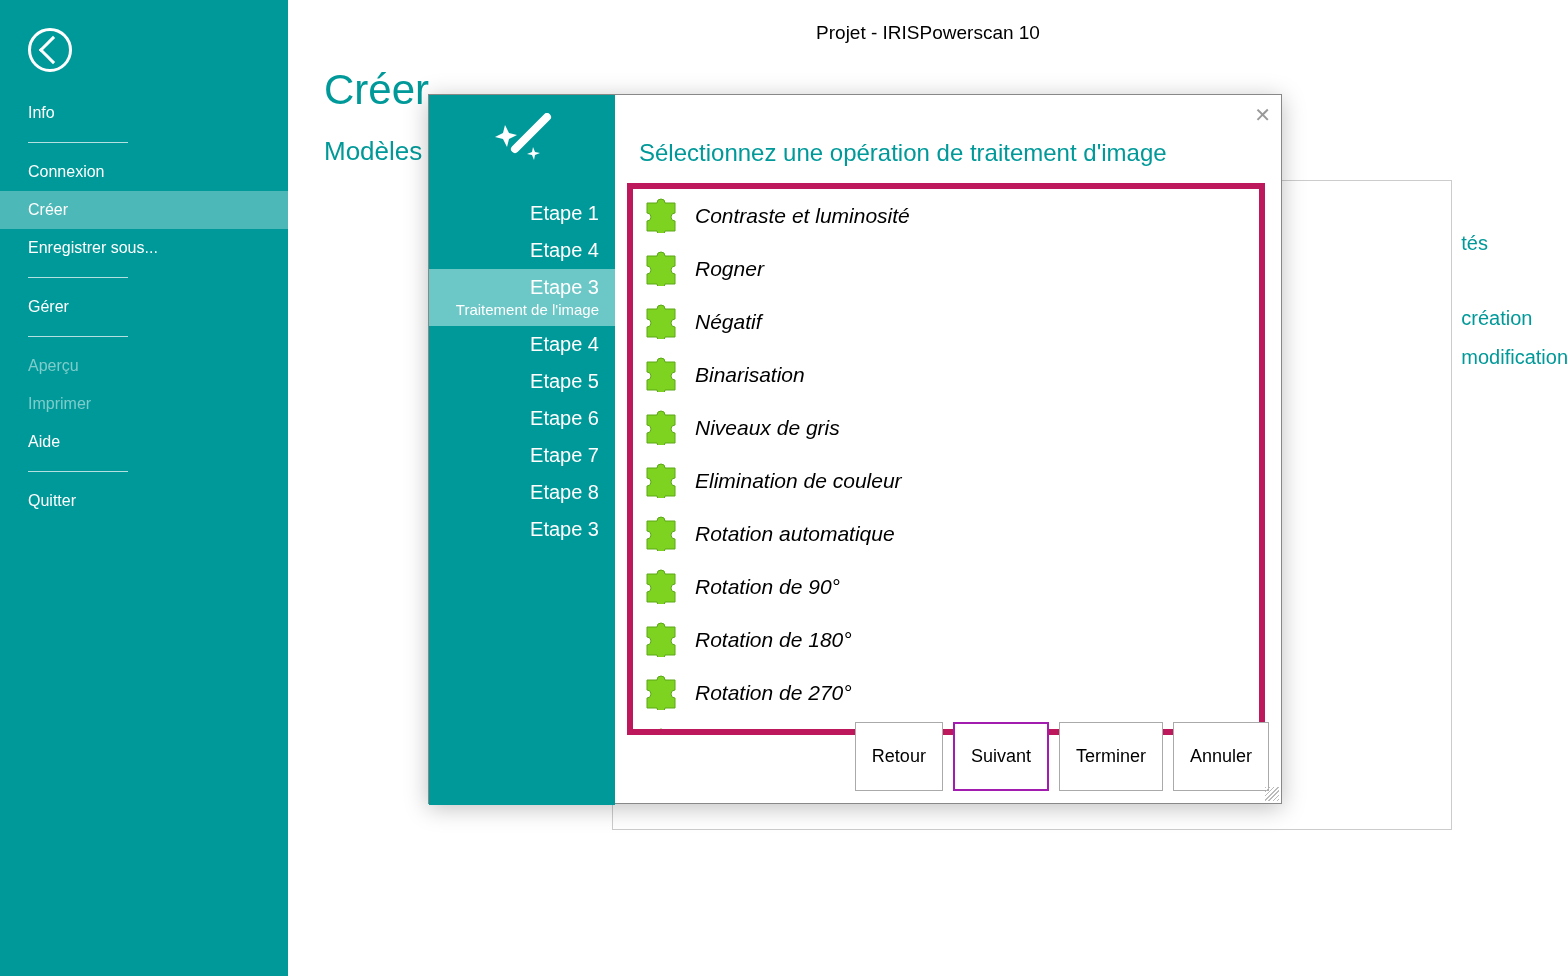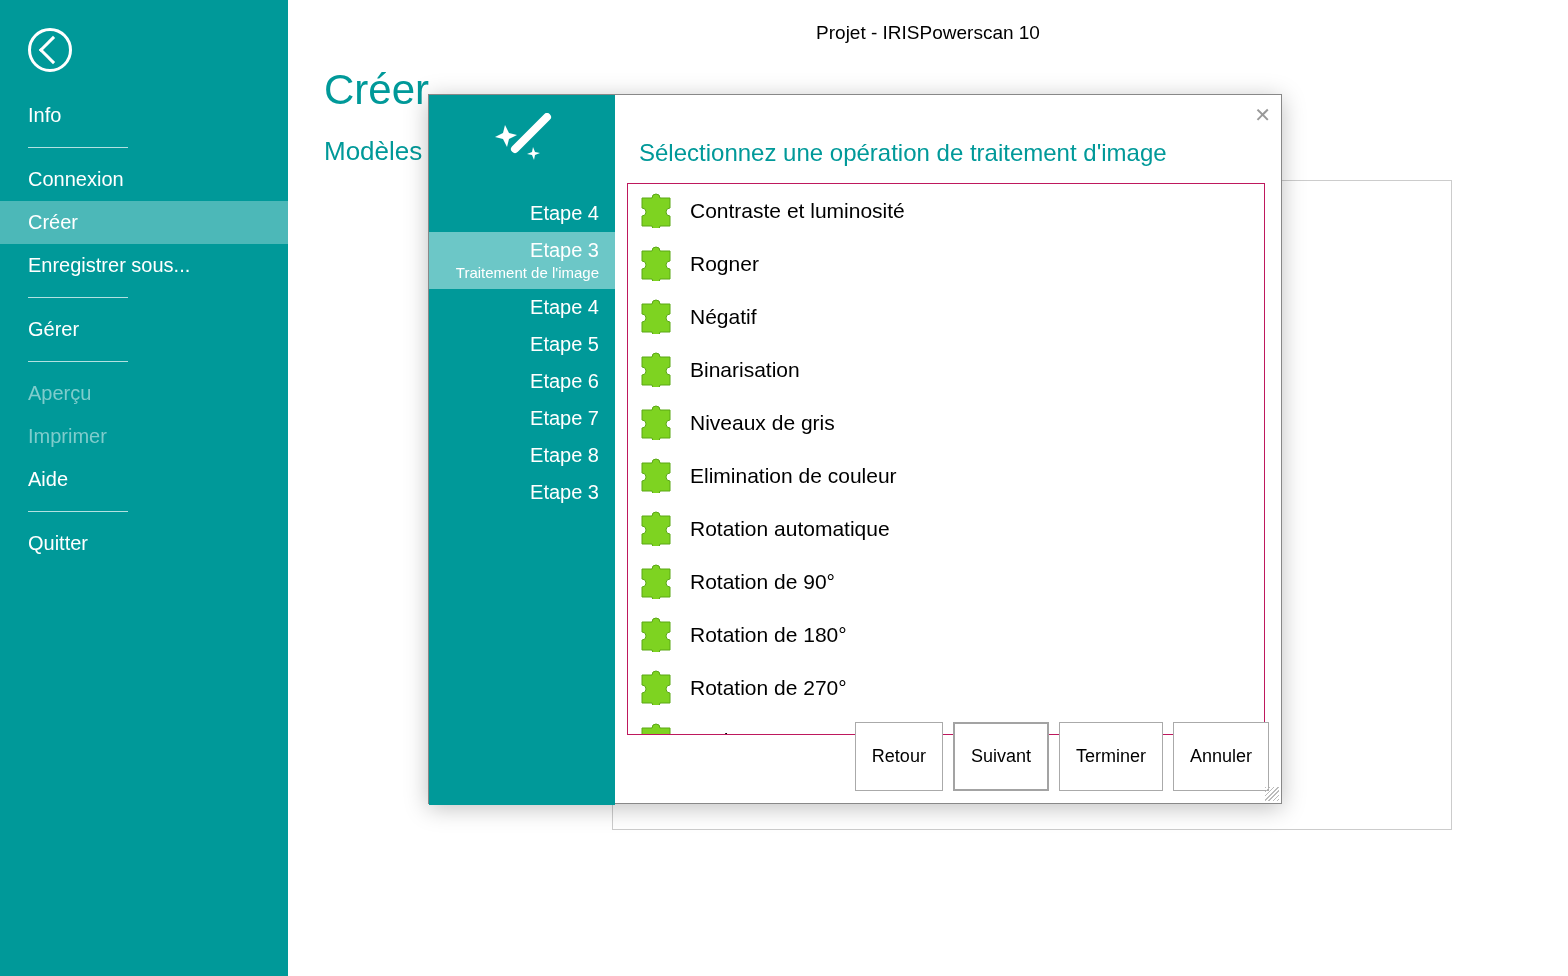--- a/index.html
+++ b/index.html
@@ -2,21 +2,21 @@
 <html><head>
 <meta charset="utf-8">
 <style>
 * { margin: 0; padding: 0; box-sizing: border-box; font-family: "Segoe UI", Arial, sans-serif; }
 body { width: 1568px; height: 976px; overflow: hidden; background: #fff; position: relative; }
 
 .sidebar { position: absolute; left: 0; top: 0; width: 288px; height: 976px; background: #009999; color: #fff; }
 .back-circle { width: 44px; height: 44px; border: 3px solid #fff; border-radius: 50%; display: flex; align-items: center; justify-content: center; margin: 28px 0 0 28px; }
 .back-arrow { width: 20px; height: 20px; border-left: 3px solid #fff; border-bottom: 3px solid #fff; transform: rotate(45deg); margin-left: 6px; }
 .side-nav { margin-top: 22px; }
-.side-item { padding: 10px 28px; font-size: 20px; font-weight: 300; cursor: pointer; }
+.side-item { padding: 10px 28px; font-size: 16px; font-weight: 300; cursor: pointer; }
 .side-item.active { background: #4cb8b8; }
 .side-item.disabled { color: #7fcccc; }
 .side-sep { height: 1px; background: rgba(255,255,255,0.7); margin: 10px 28px; width: 100px; }
 
 .main { position: absolute; left: 288px; top: 0; right: 0; height: 976px; }
 .titlebar { text-align: center; font-size: 19px; padding: 22px 0 8px 0; font-weight: 400; }
 .page-title { color: #009999; font-size: 42px; font-weight: 300; padding: 14px 36px 8px 36px; }
 .subtitle { color: #009999; font-size: 26px; font-weight: 300; padding: 14px 36px 0 36px; }
 
 .content-box { position: absolute; left: 324px; top: 180px; width: 840px; height: 650px; border: 1px solid #ccc; }
@@ -28,26 +28,26 @@
 
 .wizard { position: absolute; left: 428px; top: 94px; width: 854px; height: 710px; background: #fff; border: 1px solid #888; box-shadow: 0 4px 22px rgba(0,0,0,0.25); }
 .wizard-close { position: absolute; right: 10px; top: 8px; font-size: 20px; color: #999; cursor: pointer; }
 .wizard-steps { position: absolute; left: 0; top: 0; width: 186px; height: 710px; background: #009999; color: #fff; text-align: right; }
 .wizard-icon { padding: 18px 0 14px 0; text-align: center; }
 .step { padding: 7px 16px 7px 8px; font-size: 20px; font-weight: 300; cursor: pointer; }
 .step.active { background: #6cc7c7; }
 .step .substep { font-size: 15px; line-height: 1.2; margin-top: 2px; }
 .wizard-body { position: absolute; left: 186px; top: 0; right: 0; bottom: 60px; }
 .wizard-title { color: #009999; font-size: 24px; font-weight: 400; padding: 44px 24px 16px 24px; }
-.op-list { position: absolute; left: 12px; top: 88px; right: 16px; bottom: 8px; border: 1px solid #be185d; overflow-y: scroll; }
+.op-list { position: absolute; left: 12px; top: 88px; right: 16px; bottom: 8px; border: 6px solid #be185d; overflow-y: scroll; font-style: italic; }
 .op-item { display: flex; align-items: center; padding: 4px 8px; font-size: 21px; cursor: pointer; }
 .op-item .puzzle { width: 40px; height: 40px; margin-right: 14px; flex-shrink: 0; }
 .wizard-footer { position: absolute; left: 186px; right: 12px; bottom: 12px; display: flex; justify-content: flex-end; gap: 10px; }
 .wizard-footer button { font-size: 18px; padding: 22px 16px; background: #fff; border: 1px solid #aaa; cursor: pointer; }
-.wizard-footer button.primary { border: 2px solid #a3a3a3; }
+.wizard-footer button.primary { border: 2px solid #a21caf; }
 .resize-grip { position: absolute; right: 2px; bottom: 2px; width: 14px; height: 14px; background: repeating-linear-gradient(135deg,#bbb 0,#bbb 1px,transparent 1px,transparent 3px); }
 
 
 .box-icon { width: 48px; height: 48px; margin: 0 auto; }
 
 ::-webkit-scrollbar { width: 16px; }
 ::-webkit-scrollbar-track { background: #f0f0f0; }
 ::-webkit-scrollbar-thumb { background: #c0c0c0; }
 ::-webkit-scrollbar-button { background: #e0e0e0; height: 16px; }
 </style>
@@ -86,34 +86,42 @@
         <svg viewBox="0 0 48 48">
             <polygon points="24,4 44,14 24,24 4,14" fill="#f7d452"></polygon>
             <polygon points="4,14 24,24 24,44 4,34" fill="#e0ac1a"></polygon>
             <polygon points="44,14 24,24 24,44 44,34" fill="#f0c030"></polygon>
           </svg>
       </div>
       <div class="template-label">Autodetection</div>
     </div>
   </div>
 
+  <div class="side-hint">
+    <div style="margin-bottom:52px">tés</div>
+    <div style="margin-bottom:16px">création</div>
+    <div>modification</div>
+  </div>
 </div>
 
 <div class="wizard">
   <div class="wizard-close">✕</div>
   <div class="wizard-steps">
     <div class="wizard-icon">
       <svg width="70" height="64" viewBox="0 0 70 64">
         <path d="M28 36 L60 4" stroke="#fff" stroke-width="8" stroke-linecap="round"></path>
         <path d="M18 12 l4 8 8 2 -8 4 -2 8 -4 -8 -8 -2 8 -4 z" fill="#fff"></path>
         <path d="M46 34 l2 5 5 1 -5 2 -1 5 -2 -5 -5 -1 5 -2 z" fill="#fff"></path>
       </svg>
     </div>
     <div id="steps-list">
         <div class="step">
+          <div>Etape 1</div>
+        </div>
+        <div class="step">
           <div>Etape 4</div>
         </div>
         <div class="step active">
           <div>Etape 3</div>
           <div class="substep">Traitement de l'image</div>
         </div>
         <div class="step">
           <div>Etape 4</div>
         </div>
         <div class="step">

